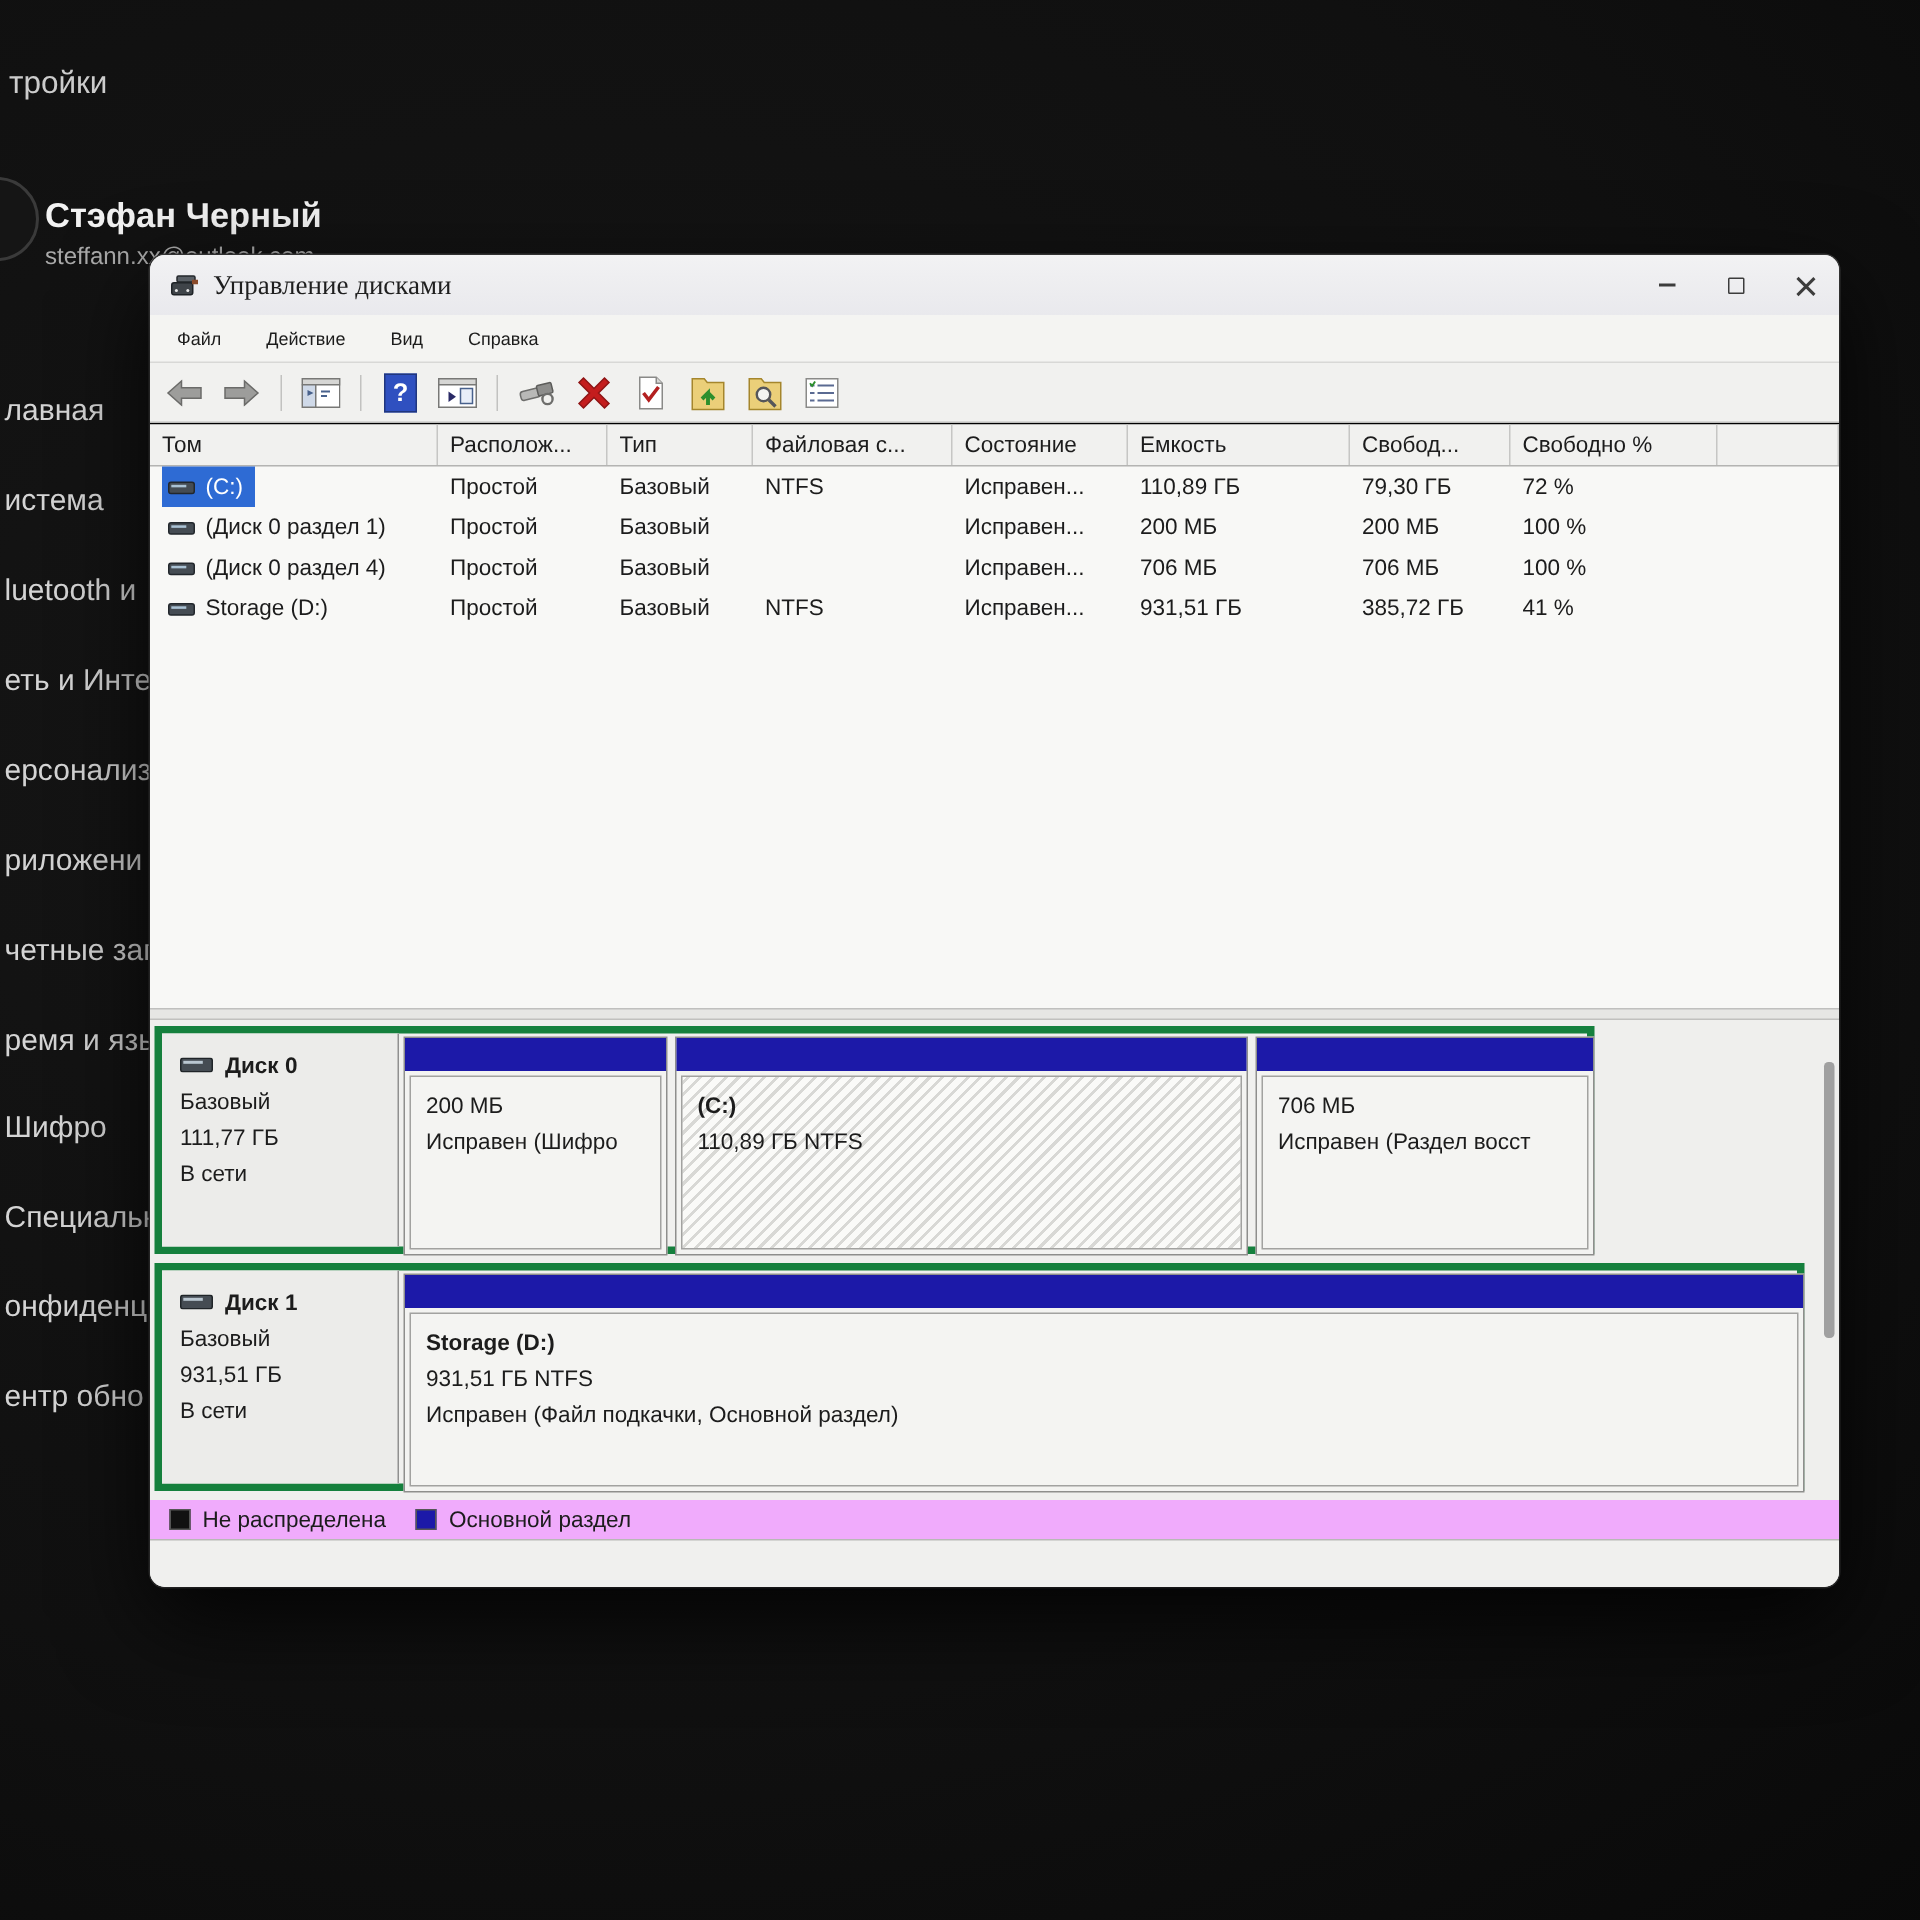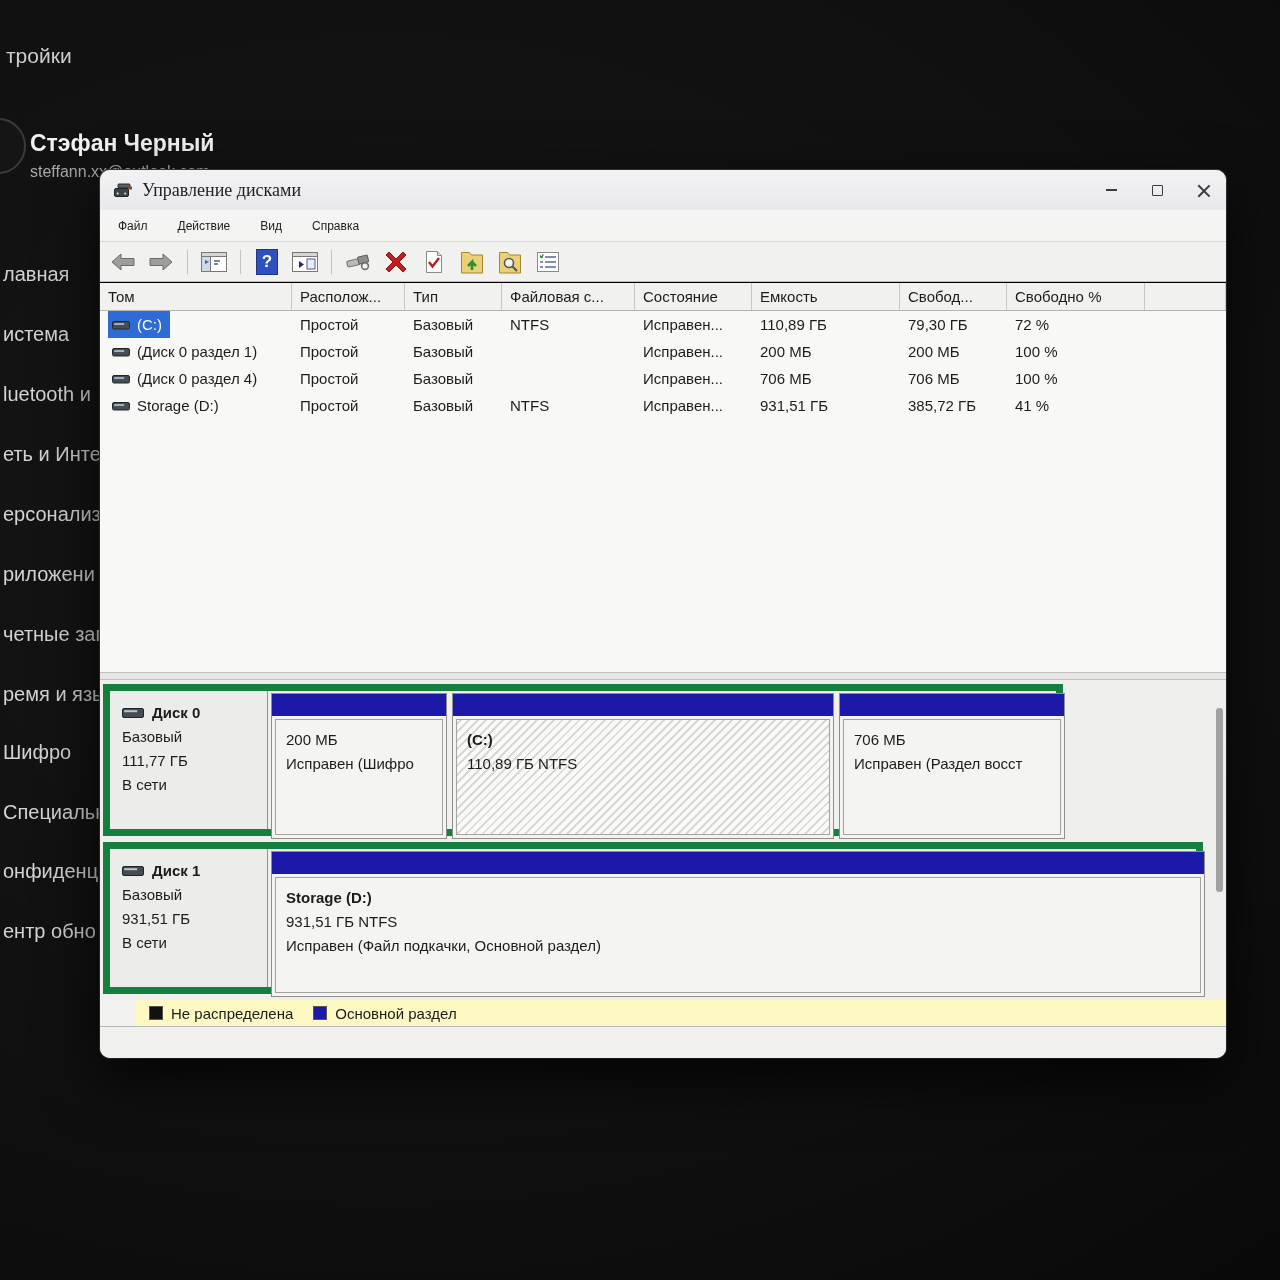--- a/index.html
+++ b/index.html
@@ -66,35 +66,35 @@
   .lv-c { height:27px; line-height:27px; padding-left:8px; white-space:nowrap; overflow:hidden; }
   .vol-cell { display:flex; align-items:center; }
   .sel-wrap { display:inline-flex; align-items:center; gap:7px; padding:2px 8px 2px 4px; border-radius:1px; }
   .sel-wrap.selected { color:#ffffff; }
   .drive-ico { display:flex; flex:none; }
 
   
   .splitter { position:absolute; left:0; top:502px; width:100%; height:8px; background:#e6e6e4;
     border-top:1px solid #c0c0be; border-bottom:1px solid #c0c0be; }
   .graphpane { position:absolute; left:0; top:510px; width:100%; height:320px; background:#efefed; }
-  .disk-row { position:absolute; background:#f0f0ee; border:7px solid #15803d;text-decoration:underline; }
+  .disk-row { position:absolute; background:#f0f0ee; border:5px solid #15803d;text-decoration:underline; }
   .disk-info { position:absolute; left:0; top:0; width:158px; height:100%; background:#ececea;
     border-right:1px solid #909090; padding:10px 0 0 12px; font-size:15px; line-height:24px; }
   .disk-name-line { display:flex; align-items:center; gap:8px; font-weight:700; }
   .partition { position:absolute; border:1px solid #8e8e8c; background:#f3f3f1; }
   .part-bar { width:100%; height:22px; }
   .part-body { position:absolute; left:3px; right:3px; top:25px; bottom:3px; border:1px solid #a2a2a0;
     background:#f4f4f2; padding:8px 10px; font-size:15px; line-height:24px; white-space:nowrap; overflow:hidden; }
   .part-body.hatched { background:repeating-linear-gradient(315deg,#fafaf8 0px,#fafaf8 4px,#d8d8d5 4px,#d8d8d5 6px); }
   .part-title { font-weight:700; }
   .vscroll-thumb { position:absolute; right:3px; top:28px; width:7px; height:184px; background:#a0a0a0; border-radius:3px; }
 
   
   .legend { position:absolute; left:0; top:830px; width:100%; height:26px; display:flex; align-items:center;
-    gap:20px; padding-left:13px; font-size:15px; background:#fef9c3;margin-left:36px; }
+    gap:20px; padding-left:13px; font-size:15px; background:#f0abfc; }
   .legend-item { display:flex; align-items:center; gap:8px; }
   .legend-swatch { width:14px; height:14px; border:1px solid #555; }
   .statusstrip { position:absolute; left:0; top:856px; width:100%; height:32px; background:#f0f0ee;
     border-top:1px solid #b8b8b6; }
 </style>
 </head>
 <body>
 
 <div class="stage">
 

